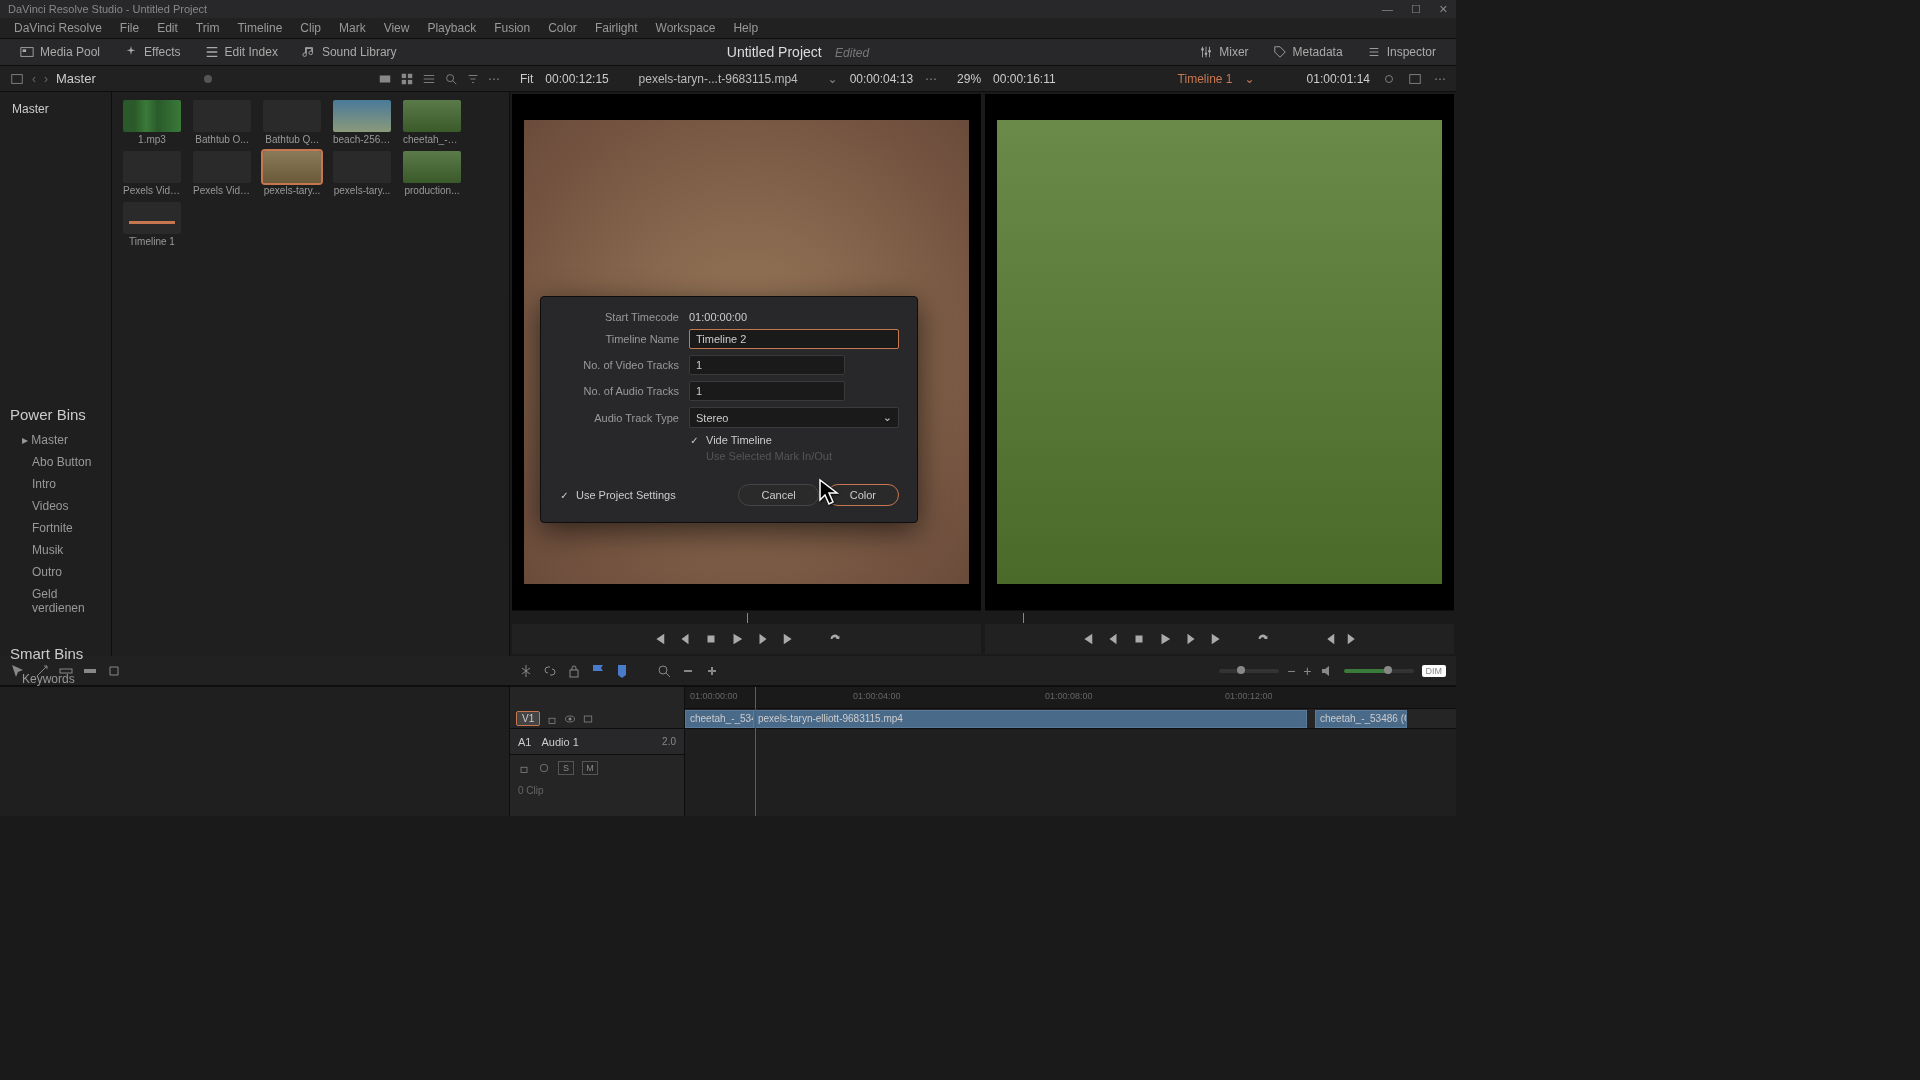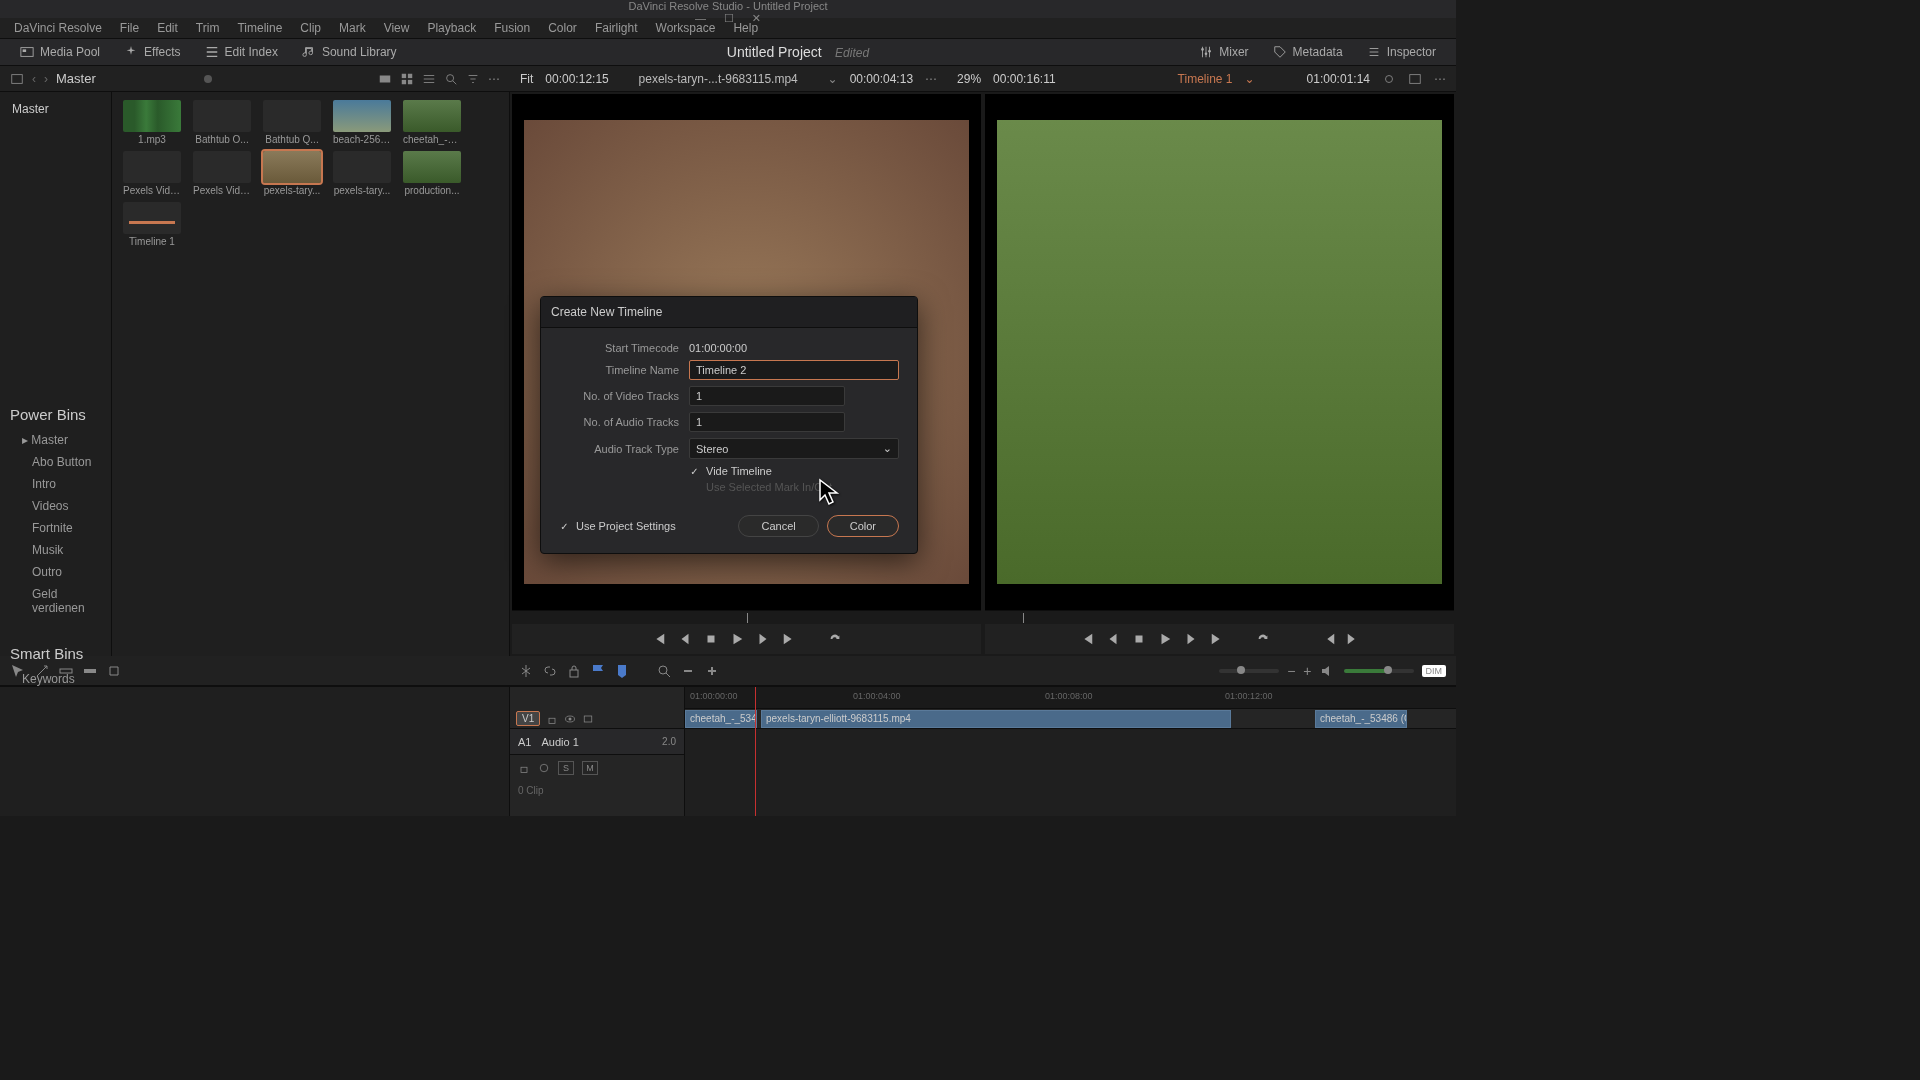--- a/index.html
+++ b/index.html
@@ -1,19 +1,19 @@
 <!DOCTYPE html>
 <html><head>
 <meta charset="utf-8">
 <style>
 * { margin: 0; padding: 0; box-sizing: border-box; font-family: -apple-system, "Segoe UI", Arial, sans-serif; }
 body { background: #1a1a1a; color: #909090; font-size: 12px; width: 1456px; height: 816px; overflow: hidden; position: relative; }
 
 
-.titlebar { height: 18px; background: #28282a; display: flex; align-items: center; padding: 0 8px; font-size: 11px; color: #888; flex-direction: column; }
+.titlebar { height: 18px; background: #28282a; display: flex; align-items: center; padding: 0 8px; font-size: 11px; color: #888; }
 .titlebar .spacer { flex: 1; }
 .win-controls { display: flex; gap: 18px; }
 
 
 .menubar { height: 20px; background: #212121; display: flex; align-items: center; padding: 0 6px; gap: 2px; }
 .menubar span { padding: 2px 8px; font-size: 12px; color: #999; cursor: default; }
 
 
 .top-toolbar { height: 28px; background: #28282a; border-top: 1px solid #0e0e0e; border-bottom: 1px solid #0e0e0e; display: flex; align-items: center; padding: 0 8px; }
 .top-toolbar .section { display: flex; align-items: center; gap: 6px; padding: 0 12px; }
@@ -499,21 +499,21 @@
   </div>
   <div class="timeline-tracks" style="flex:1;position:relative">
     <div class="ruler">
       <span class="ruler-tick" style="left:5px">01:00:00:00</span>
       <span class="ruler-tick" style="left:168px">01:00:04:00</span>
       <span class="ruler-tick" style="left:360px">01:00:08:00</span>
       <span class="ruler-tick" style="left:540px">01:00:12:00</span>
     </div>
     <div class="video-track" style="position:relative">
       <div class="clip" style="left:0;width:72px">cheetah_-_5348...</div>
-      <div class="clip" style="left:76px;width:470px">pexels-taryn-elliott-9683115.mp4</div>
+      <div class="clip" style="left:68px;width:554px">pexels-taryn-elliott-9683115.mp4</div>
       <div class="clip" style="left:630px;width:92px">cheetah_-_53486 (Or...</div>
     </div>
     <div style="height:52px;background:#1f1f1f"></div>
     <div class="playhead" style="left:70px"></div>
     <div style="position:absolute;bottom:0;left:0;right:0" class="scrollbar-h">
       <div class="scrollbar-thumb" style="left:200px;width:180px"></div>
     </div>
   </div>
 </div>
 
@@ -552,21 +552,20 @@
   <svg width="14" height="14" viewBox="0 0 16 16" style="margin-right:16px">
       <path d="M2 8l6-6 6 6v6H2z" fill="none" stroke="#888"></path>
     </svg>
   <svg width="14" height="14" viewBox="0 0 16 16">
       <circle cx="8" cy="8" r="3" fill="none" stroke="#888"></circle>
       <path d="M8 1v2M8 13v2M1 8h2M13 8h2M3 3l1.5 1.5M11.5 11.5L13 13M3 13l1.5-1.5M11.5 4.5L13 3" stroke="#888"></path>
     </svg>
 </div>
 
 <div class="modal">
-  <div class="modal-title">Create New Timeline</div>
   <div class="modal-body">
     <div class="form-row">
       <span class="form-label">Start Timecode</span>
       <span class="form-value">01:00:00:00</span>
     </div>
     <div class="form-row">
       <span class="form-label">Timeline Name</span>
       <input class="form-input" value="Timeline 2" style="">
     </div>
     <div class="form-row">

